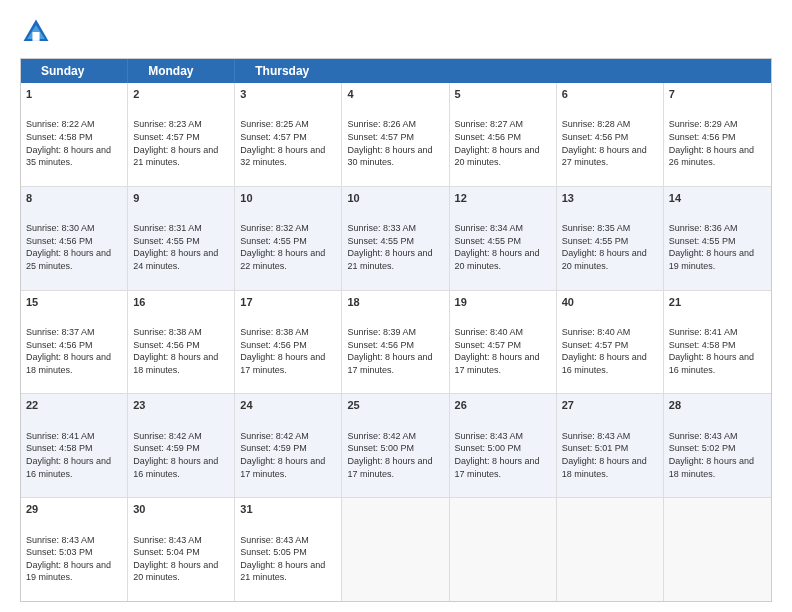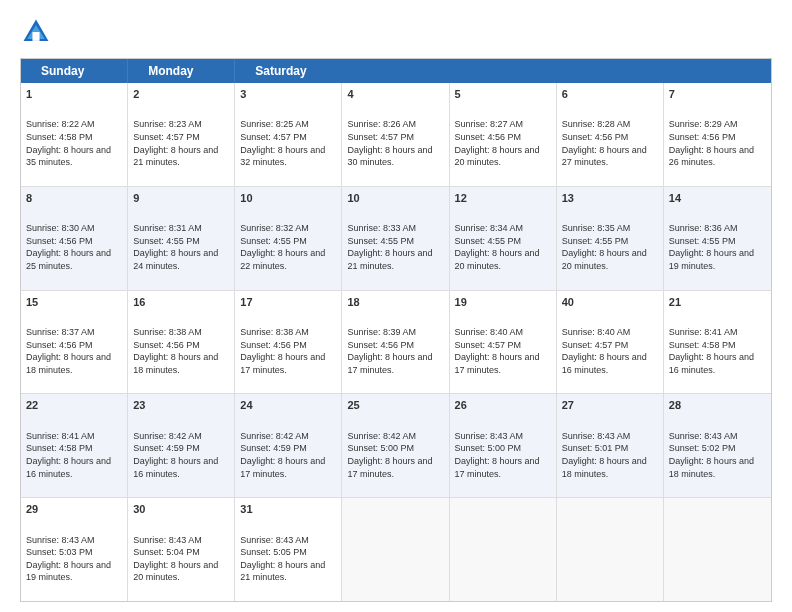--- a/index.html
+++ b/index.html
@@ -134,21 +134,21 @@
     <div class="title-block">
       <h1></h1>
       <h2></h2>
     </div>
   </div>
 
   <div class="calendar">
     <div class="cal-header">
     <div class="cal-header-cell">Sunday</div>
         <div class="cal-header-cell">Monday</div>
-        <div class="cal-header-cell">Saturday</div>
+        <div class="cal-header-cell">Thursday</div>
       </div>
     <div class="cal-body">
     <div class="cal-row">
           <div class="cal-cell">
             <span class="day-num">1</span>
             <div class="info"><span>Sunrise: 8:22 AM</span><br><span>Sunset: 4:58 PM</span><br><span>Daylight: 8 hours and 35 minutes.</span></div>
           </div>
           <div class="cal-cell">
             <span class="day-num">2</span>
             <div class="info"><span>Sunrise: 8:23 AM</span><br><span>Sunset: 4:57 PM</span><br><span>Daylight: 8 hours and 21 minutes.</span></div>

